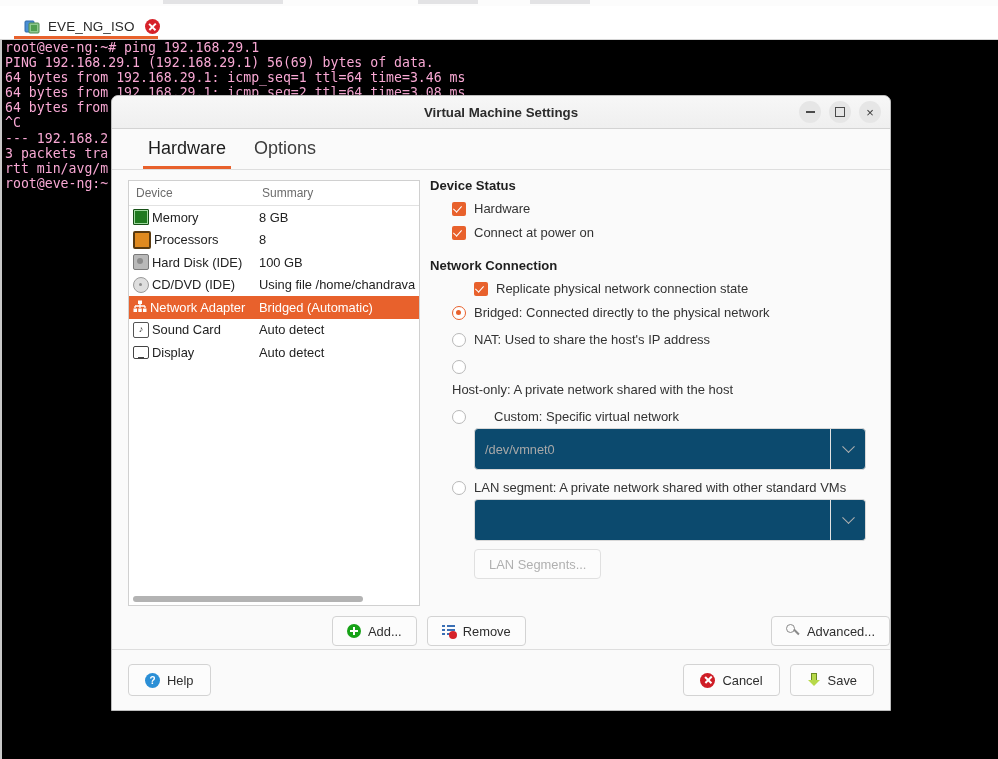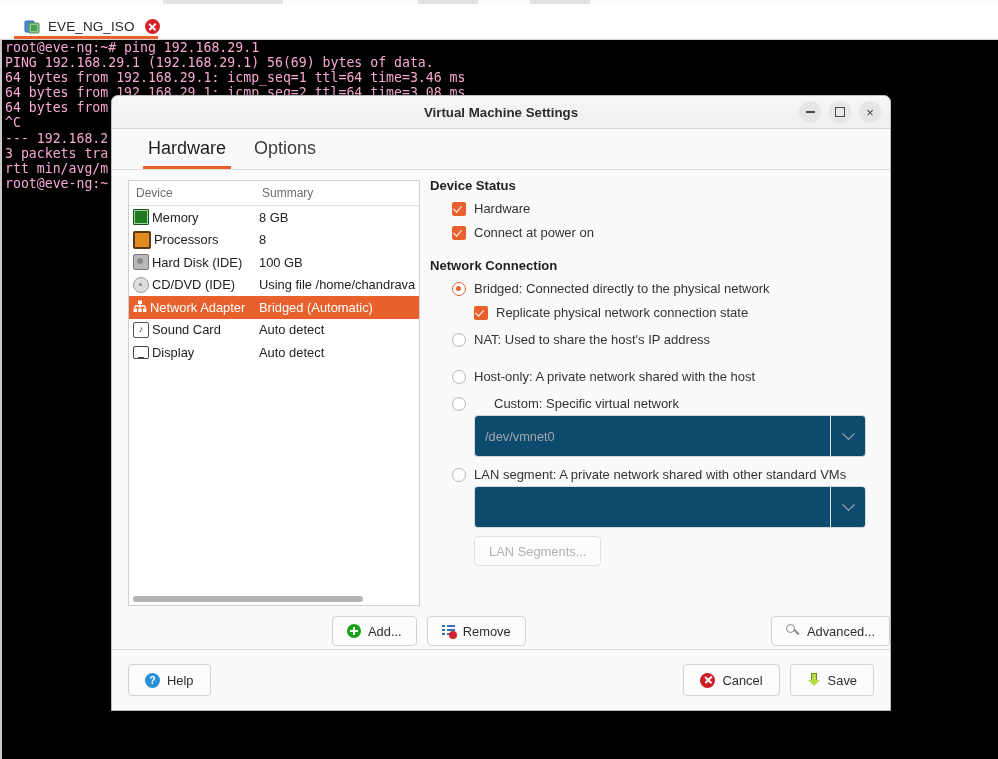--- a/index.html
+++ b/index.html
@@ -496,36 +496,36 @@
           <span class="opt-label">Hardware</span>
         </div>
 
         <div class="optrow indent1">
           <span class="cb on"></span>
           <span class="opt-label">Connect at power on</span>
         </div>
 
         <div class="section-h" style="margin-top:18px;">Network Connection</div>
 
+        <div class="optrow indent2">
+          <span class="cb on"></span>
+          <span class="opt-label">Replicate physical network connection state</span>
+        </div>
+
         <div class="optrow indent1">
           <span class="rb on"></span>
           <span class="opt-label">Bridged: Connected directly to the physical network</span>
         </div>
 
-        <div class="optrow indent2">
-          <span class="cb on"></span>
-          <span class="opt-label">Replicate physical network connection state</span>
-        </div>
-
         <div class="optrow indent1" style="margin-top:12px;">
           <span class="rb"></span>
           <span class="opt-label">NAT: Used to share the host's IP address</span>
         </div>
 
-        <div class="optrow indent1" style="margin-top:22px;">
+        <div class="optrow indent1" style="margin-top:12px;flex-direction:column;">
           <span class="rb"></span>
           <span class="opt-label">Host-only: A private network shared with the host</span>
         </div>
 
         <div class="optrow indent1" style="margin-top:12px; margin-bottom:4px;gap:28px;">
           <span class="rb"></span>
           <span class="opt-label">Custom: Specific virtual network</span>
         </div>
 
         <div class="combo m-custom">

